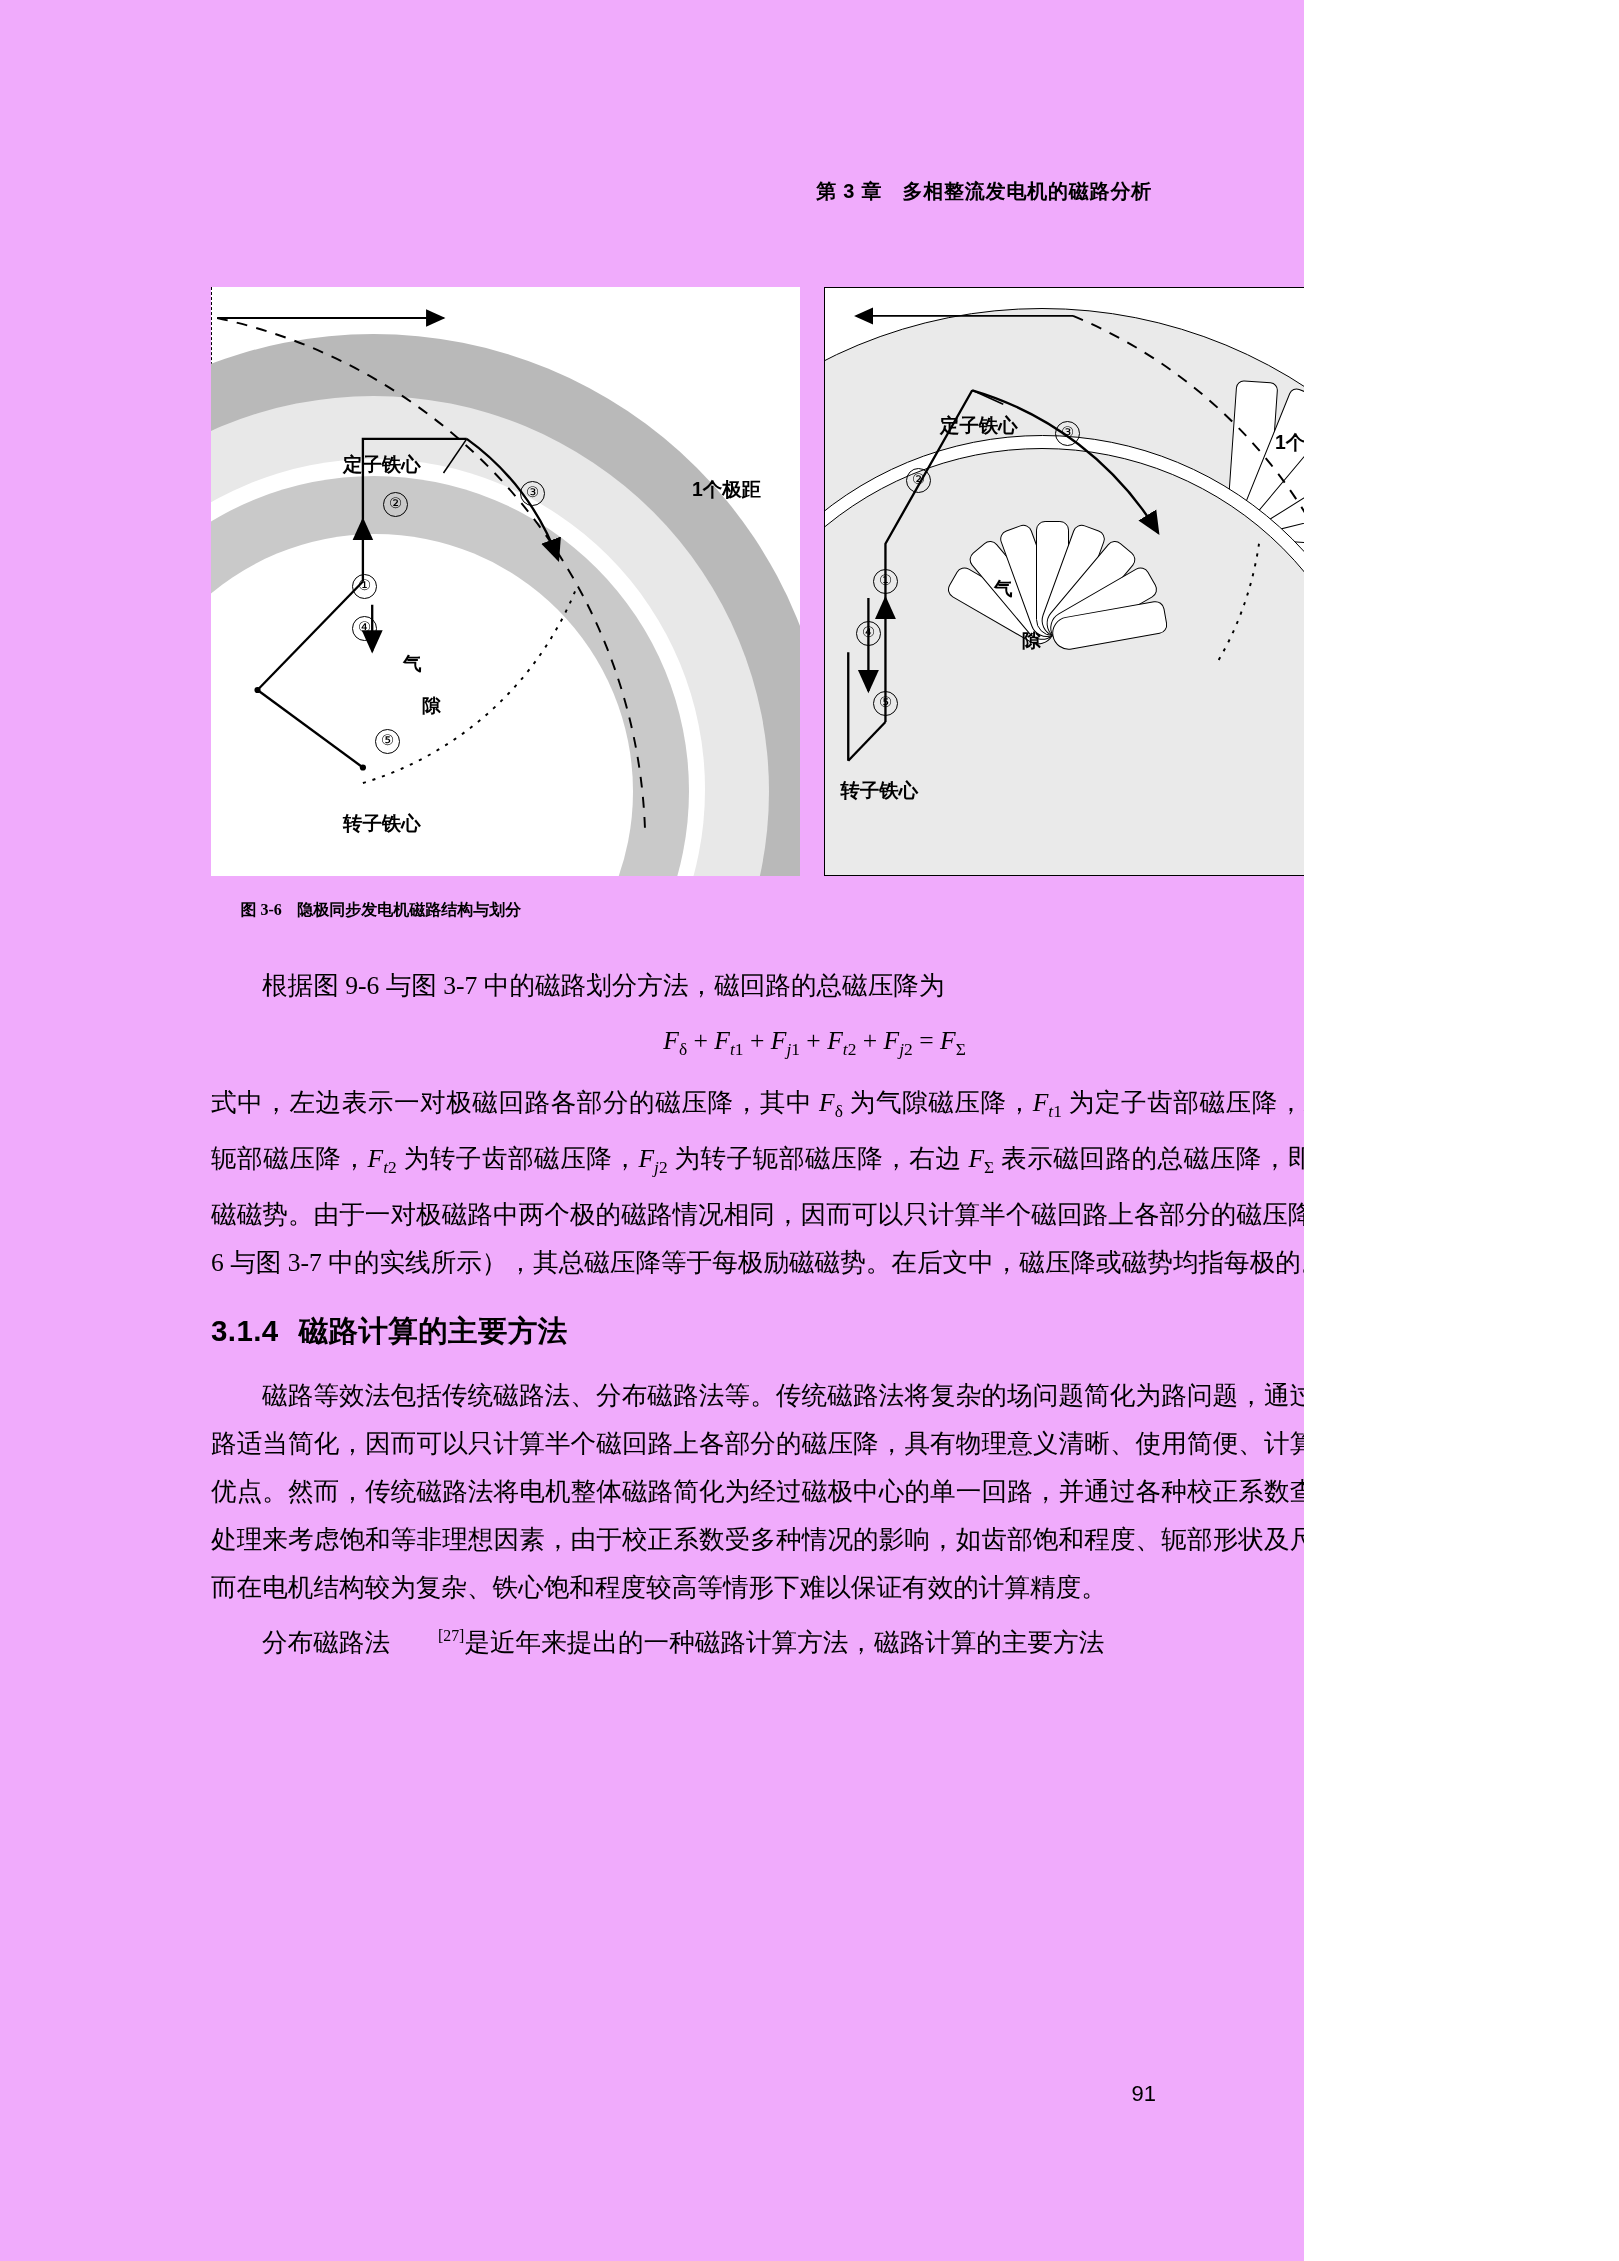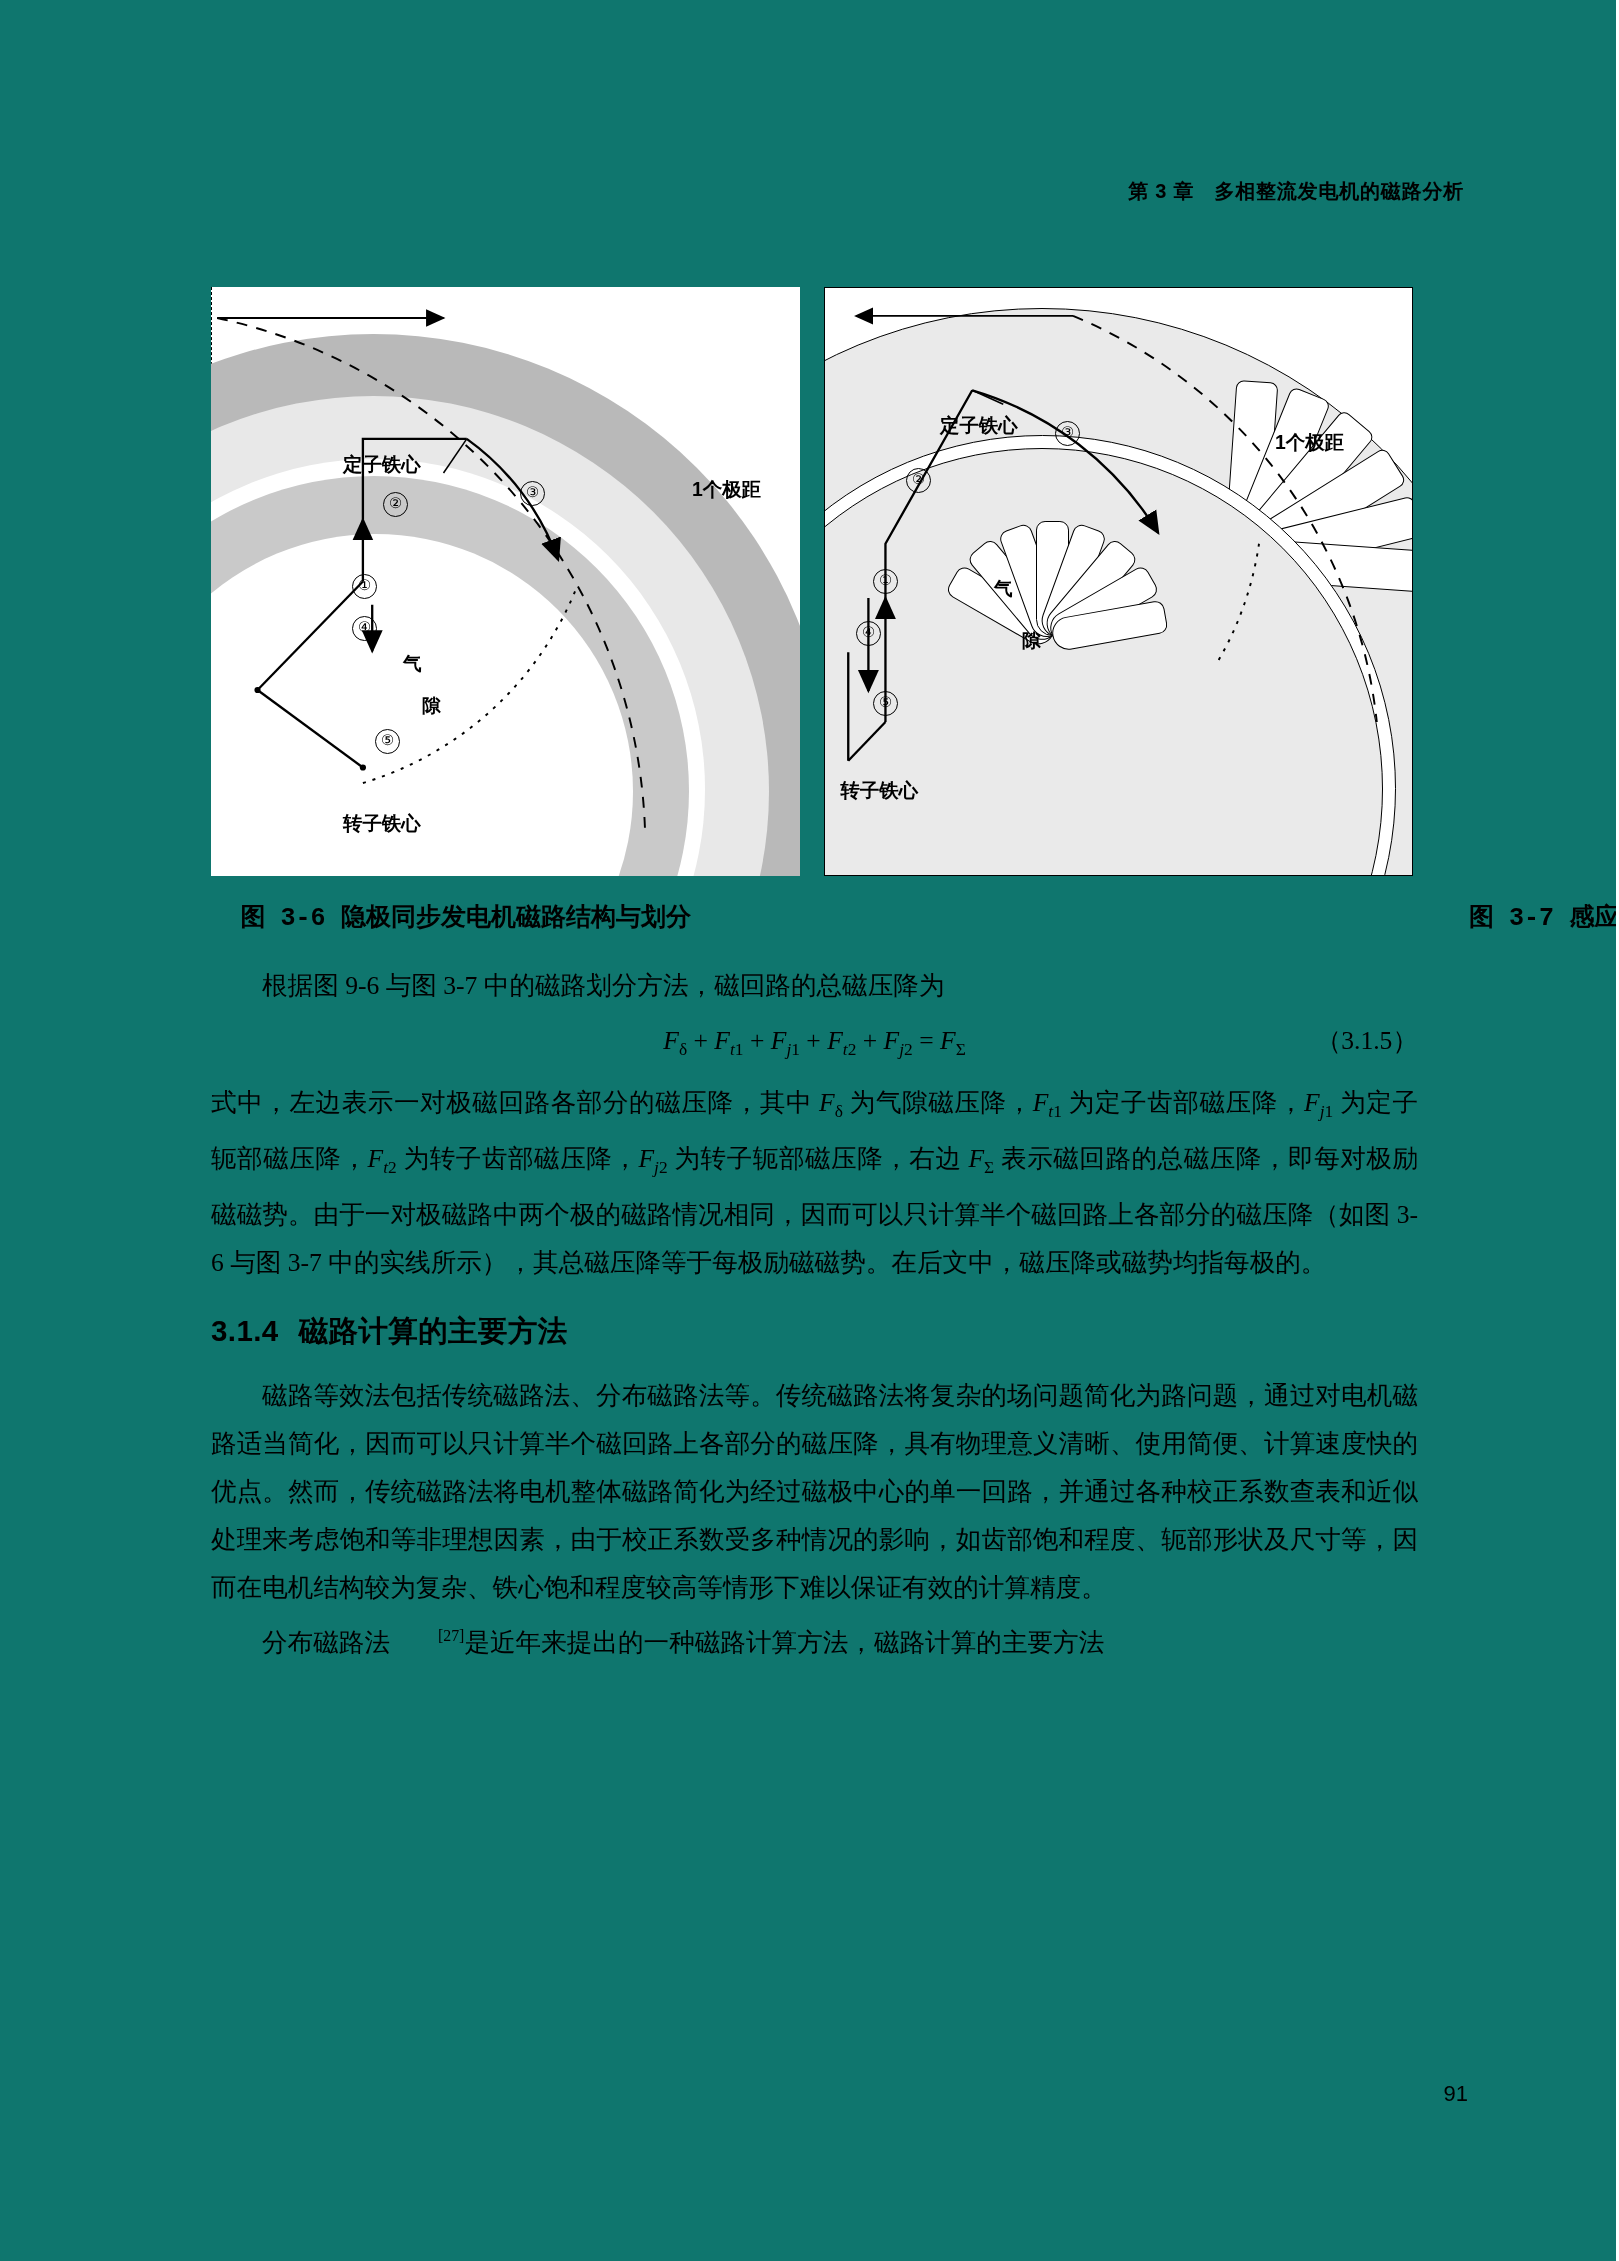--- a/index.html
+++ b/index.html
@@ -2,23 +2,23 @@
 <html style="font-size:12.4px"><head>
 <meta charset="utf-8">
 <style>
   html, body {
     margin: 0;
     padding: 0;
     background: #ffffff;
   }
   .page {
     position: relative;
-    width: 1616px;
+    width: 1304px;
     height: 2261px;
-    background: #0f766e;
+    background: #f0abfc;
     font-family: "Liberation Serif", serif;
     color: #000000;
     overflow: hidden;
   }
 
   
   .running-head {
     position: absolute;
     top: 178px;
     right: 152px;
@@ -59,23 +59,23 @@
   .fig.left .frame-dash {
     position: absolute;
     inset: 0;
     border-left: 1.6px dashed #000;
     box-sizing: border-box;
   }
 
   .caption {
     position: absolute;
     top: 613px;
-    font-family: Liberation Mono, monospace;
+    font-family: Liberation Serif, serif;
     font-weight: bold;
-    font-size: 25px;
+    font-size: 16px;
     white-space: nowrap;
   }
   .caption.left  { left: 29.5px; }
   .caption.right { left: 645px; }
   .caption .sp { display:inline-block; width: 15.5px; }
 
   
   .lbl {
     position: absolute;
     font-family: "Liberation Sans", sans-serif;

